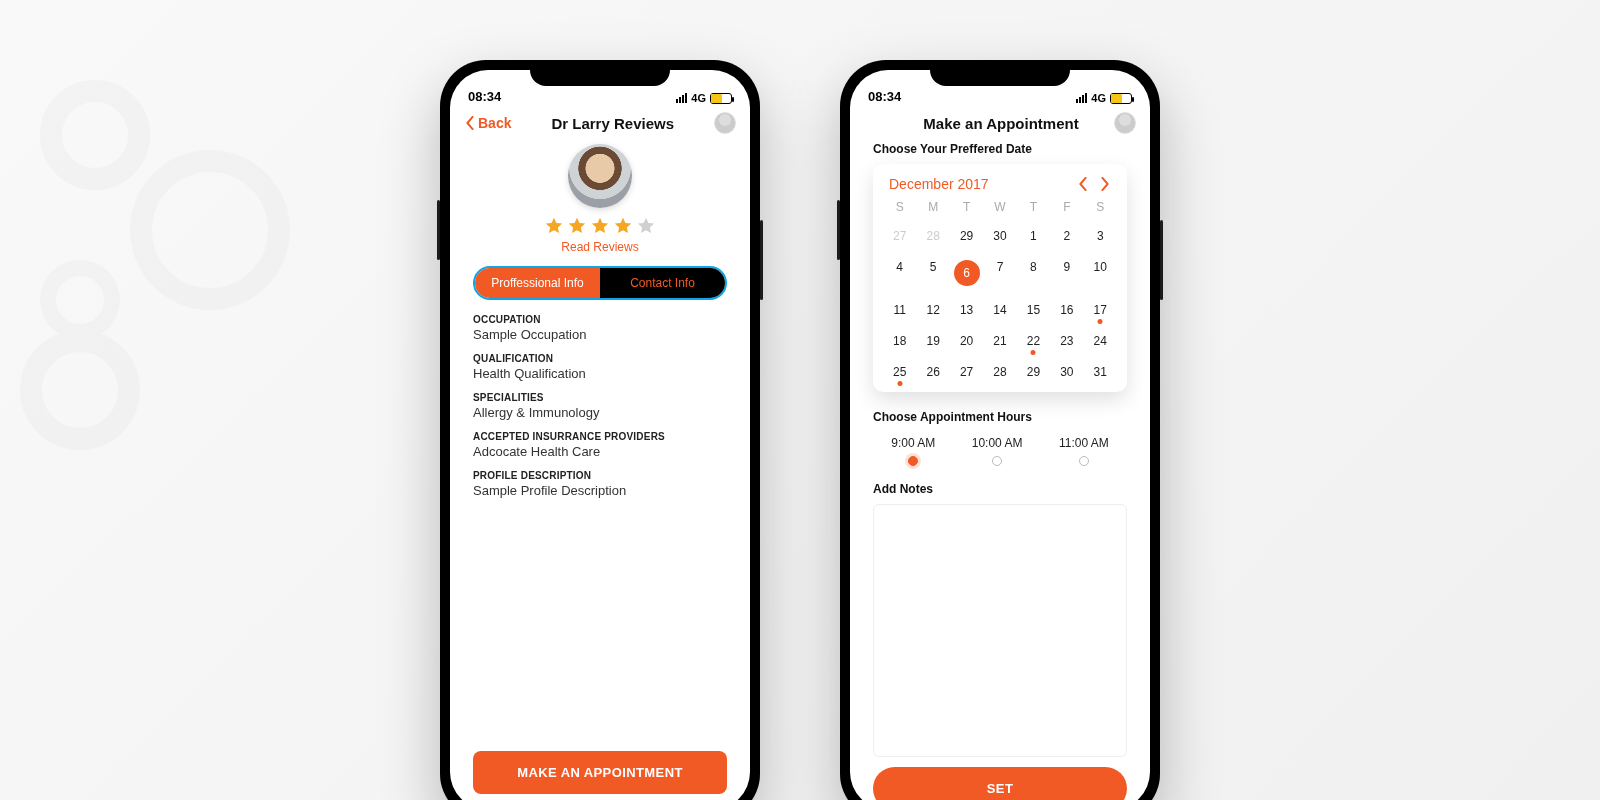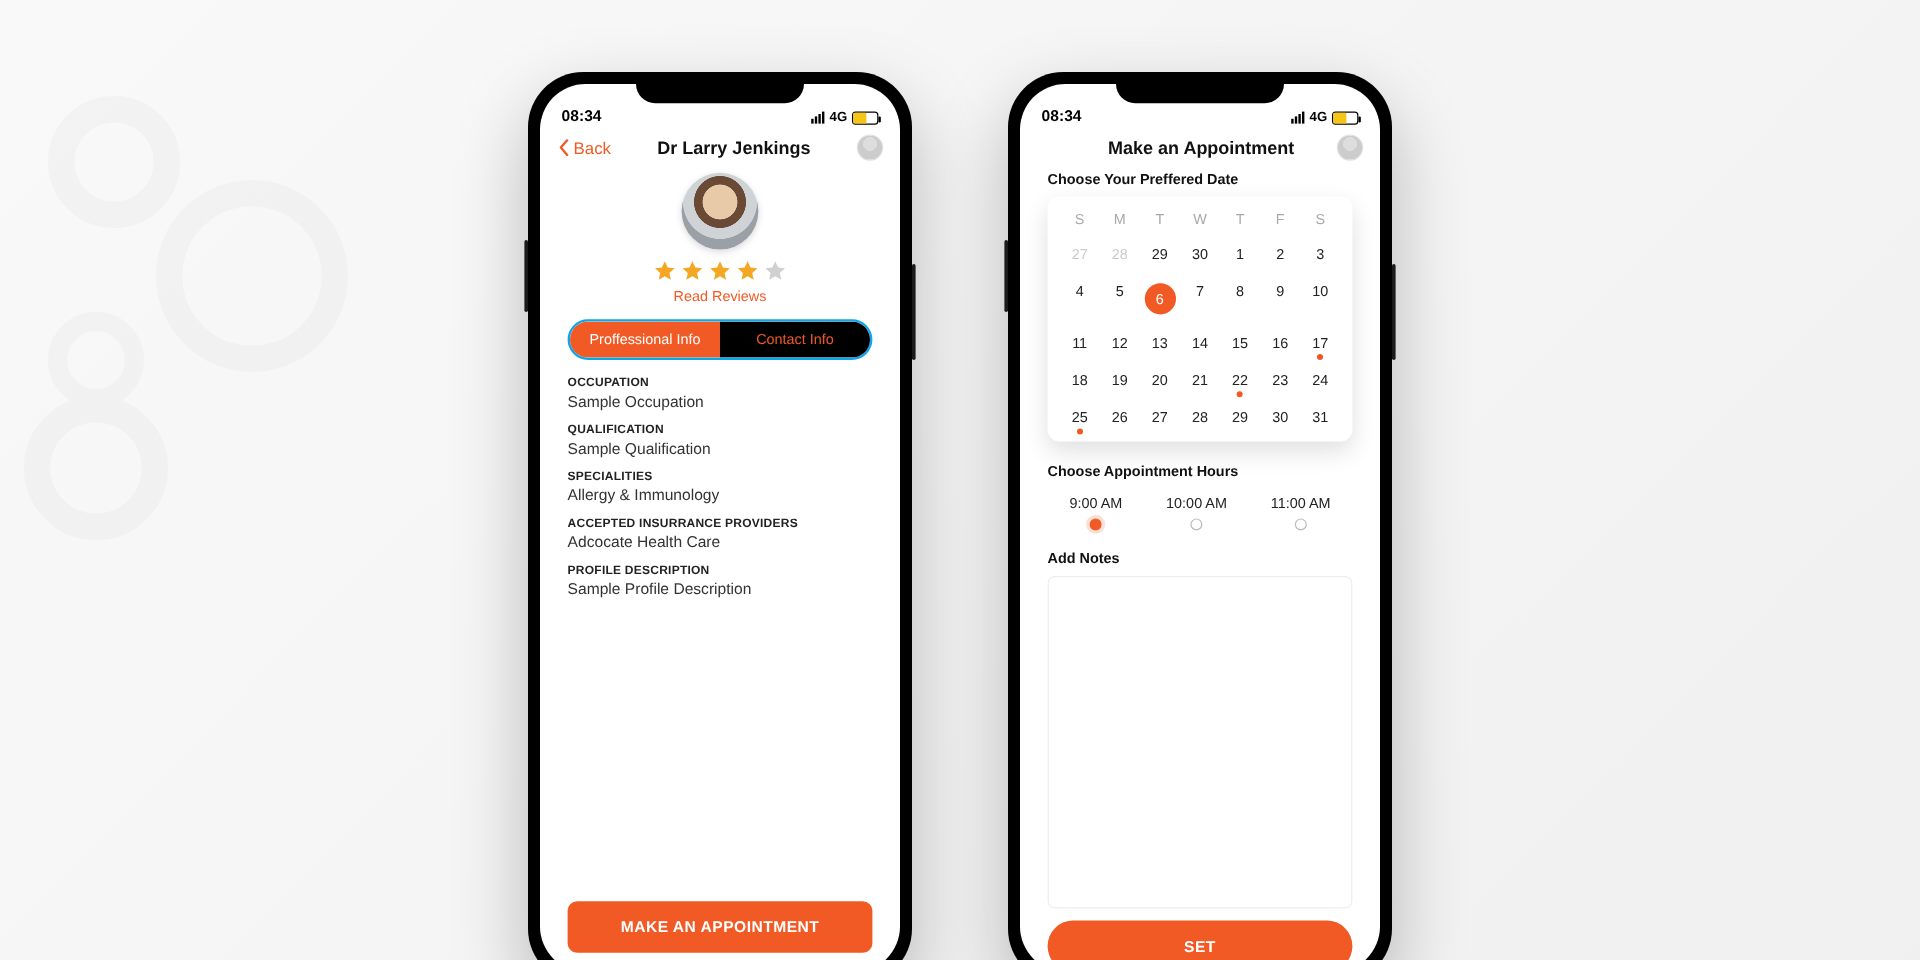--- a/index.html
+++ b/index.html
@@ -58,21 +58,21 @@
   .statusbar .right { display:flex; align-items:center; gap:4px; font-size:11px; font-weight:700;}
   .sig-icon { display:inline-flex; align-items:flex-end; gap:1px; }
   .sig-icon i { width:2px; background:#000; display:block; }
   .sig-icon i:nth-child(1){height:4px} .sig-icon i:nth-child(2){height:6px}
   .sig-icon i:nth-child(3){height:8px} .sig-icon i:nth-child(4){height:10px}
   .batt { width:22px; height:11px; border:1.2px solid #000; border-radius:3px; position:relative; }
   .batt::after{content:"";position:absolute;right:-3px;top:3px;width:2px;height:5px;background:#000;border-radius:1px;}
   .batt i{display:block;height:100%;width:55%;background:#f5c518;border-radius:1px;}
   
   .navbar { display:flex; align-items:center; justify-content:space-between; padding:6px 14px 4px; }
-  .back { color:#f15a24; font-size:14px; font-weight:400; display:flex; align-items:center; gap:2px; }
+  .back { color:#f15a24; font-size:14px; font-weight:700; display:flex; align-items:center; gap:2px; }
   .back svg{width:12px;height:14px;}
   .title { font-size:15px; font-weight:700; color:#111; text-align:center; flex:1; }
   .avatar-sm { width:22px; height:22px; border-radius:50%; background:radial-gradient(circle at 50% 35%, #ddd 0 35%, #ccc 36% 100%); border:1px solid #e0e0e0;}
   .content { flex:1; overflow:hidden; padding: 0 23px; display:flex; flex-direction:column; }
   
   .avatar-lg { width:64px; height:64px; border-radius:50%; margin:6px auto 8px;
     background: radial-gradient(circle at 50% 38%, #e8c9a8 0 28%, #6b4a35 29% 42%, #cfd3d6 43% 60%, #9aa0a6 61% 100%);
     box-shadow: 0 2px 6px rgba(0,0,0,.15);
   }
   .stars { display:flex; justify-content:center; gap:3px; margin-bottom:4px; }
@@ -140,21 +140,21 @@
             </span>
         </span>
       </div>
       <div class="navbar">
         <span class="back">
           <svg viewBox="0 0 10 16">
               <path d="M8 1 2 8l6 7" fill="none" stroke="#f15a24" stroke-width="2.2" stroke-linecap="round" stroke-linejoin="round"></path>
             </svg>
           <span>Back</span>
         </span>
-        <span class="title">Dr Larry Jenkings</span>
+        <span class="title">Dr Larry Reviews</span>
         <span class="avatar-sm"></span>
       </div>
       <div class="content">
         <div class="avatar-lg"></div>
         <div class="stars">
             <svg viewBox="0 0 24 24">
               <path fill="#f5a623" d="M12 2l2.9 6.3 6.9.7-5.2 4.7 1.5 6.8L12 17l-6.1 3.5 1.5-6.8L2.2 9l6.9-.7z"></path>
             </svg>
             <svg viewBox="0 0 24 24">
               <path fill="#f5a623" d="M12 2l2.9 6.3 6.9.7-5.2 4.7 1.5 6.8L12 17l-6.1 3.5 1.5-6.8L2.2 9l6.9-.7z"></path>
@@ -173,21 +173,21 @@
         <div class="seg">
           <div class="active">Proffessional Info</div>
           <div class="inactive">Contact Info</div>
         </div>
         <div class="field">
             <div class="lbl">OCCUPATION</div>
             <div class="val">Sample Occupation</div>
           </div>
         <div class="field">
             <div class="lbl">QUALIFICATION</div>
-            <div class="val">Sample Qualification</div>
+            <div class="val">Health Qualification</div>
           </div>
         <div class="field">
             <div class="lbl">SPECIALITIES</div>
             <div class="val">Allergy &amp; Immunology</div>
           </div>
         <div class="field">
             <div class="lbl">ACCEPTED INSURRANCE PROVIDERS</div>
             <div class="val">Adcocate Health Care</div>
           </div>
         <div class="field">
@@ -218,20 +218,31 @@
         </span>
       </div>
       <div class="navbar">
         <span class="spacer24"></span>
         <span class="title">Make an Appointment</span>
         <span class="avatar-sm"></span>
       </div>
       <div class="content">
         <div class="section-lbl">Choose Your Preffered Date</div>
         <div class="cal-card">
+          <div class="cal-head">
+            <span class="cal-month">December 2017</span>
+            <span class="cal-nav">
+              <svg viewBox="0 0 10 16">
+                  <path d="M8 1 2 8l6 7" fill="none" stroke="#f15a24" stroke-width="2.2" stroke-linecap="round" stroke-linejoin="round"></path>
+                </svg>
+              <svg viewBox="0 0 10 16">
+                  <path d="M2 1l6 7-6 7" fill="none" stroke="#f15a24" stroke-width="2.2" stroke-linecap="round" stroke-linejoin="round"></path>
+                </svg>
+            </span>
+          </div>
           <div class="cal-grid" id="cal-grid">
               <div class="dow">S</div>
               <div class="dow">M</div>
               <div class="dow">T</div>
               <div class="dow">W</div>
               <div class="dow">T</div>
               <div class="dow">F</div>
               <div class="dow">S</div>
               <div class="day fade"><span>27</span></div>
               <div class="day fade"><span>28</span></div>

